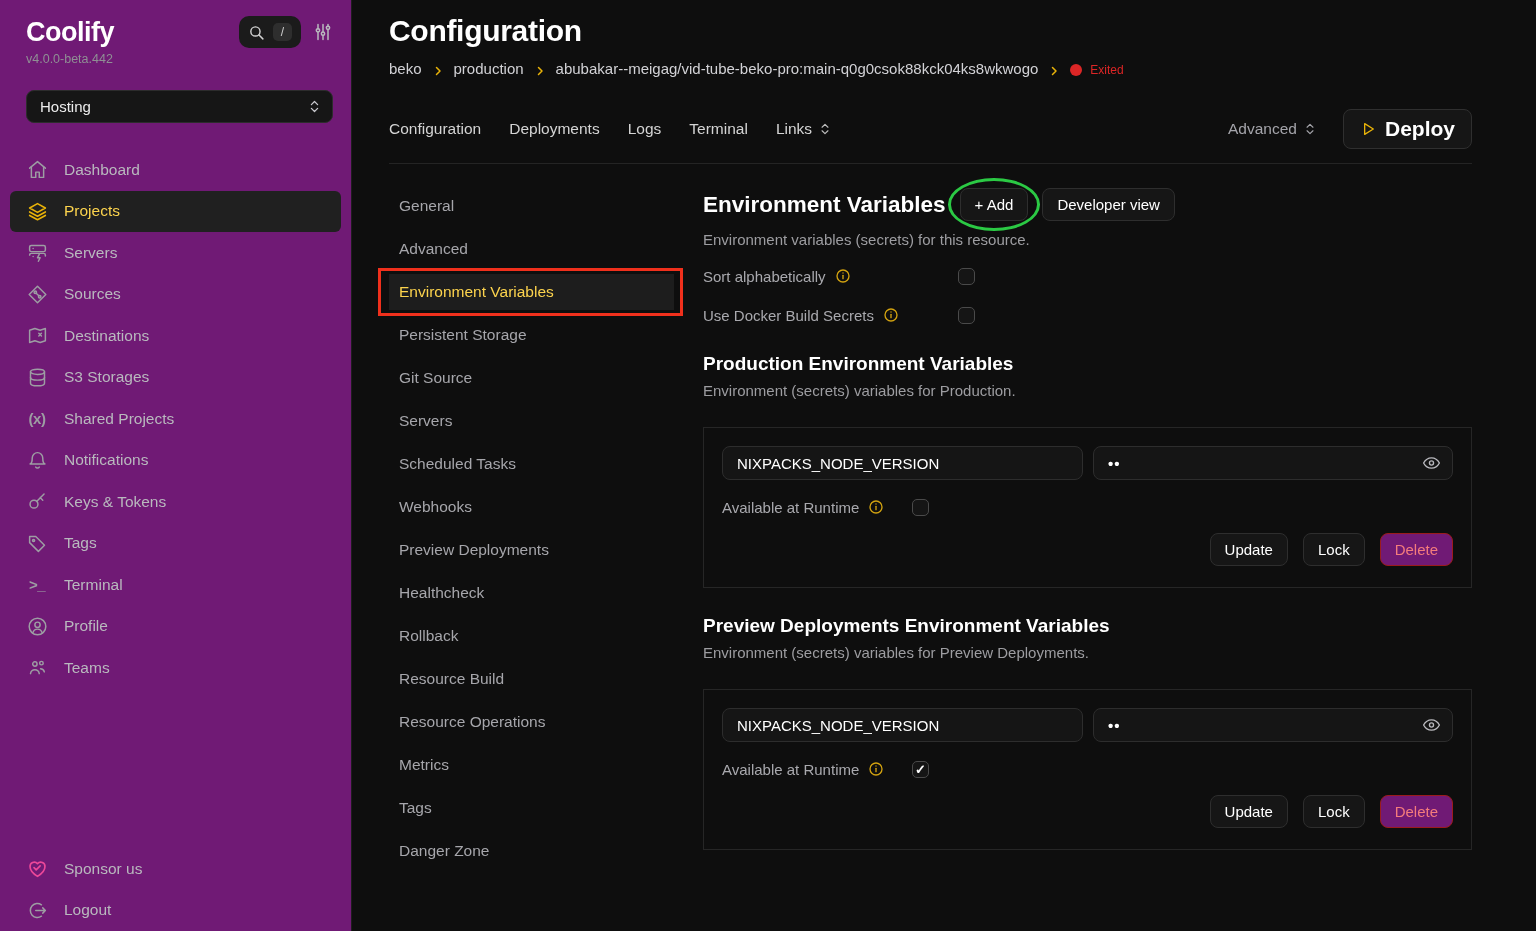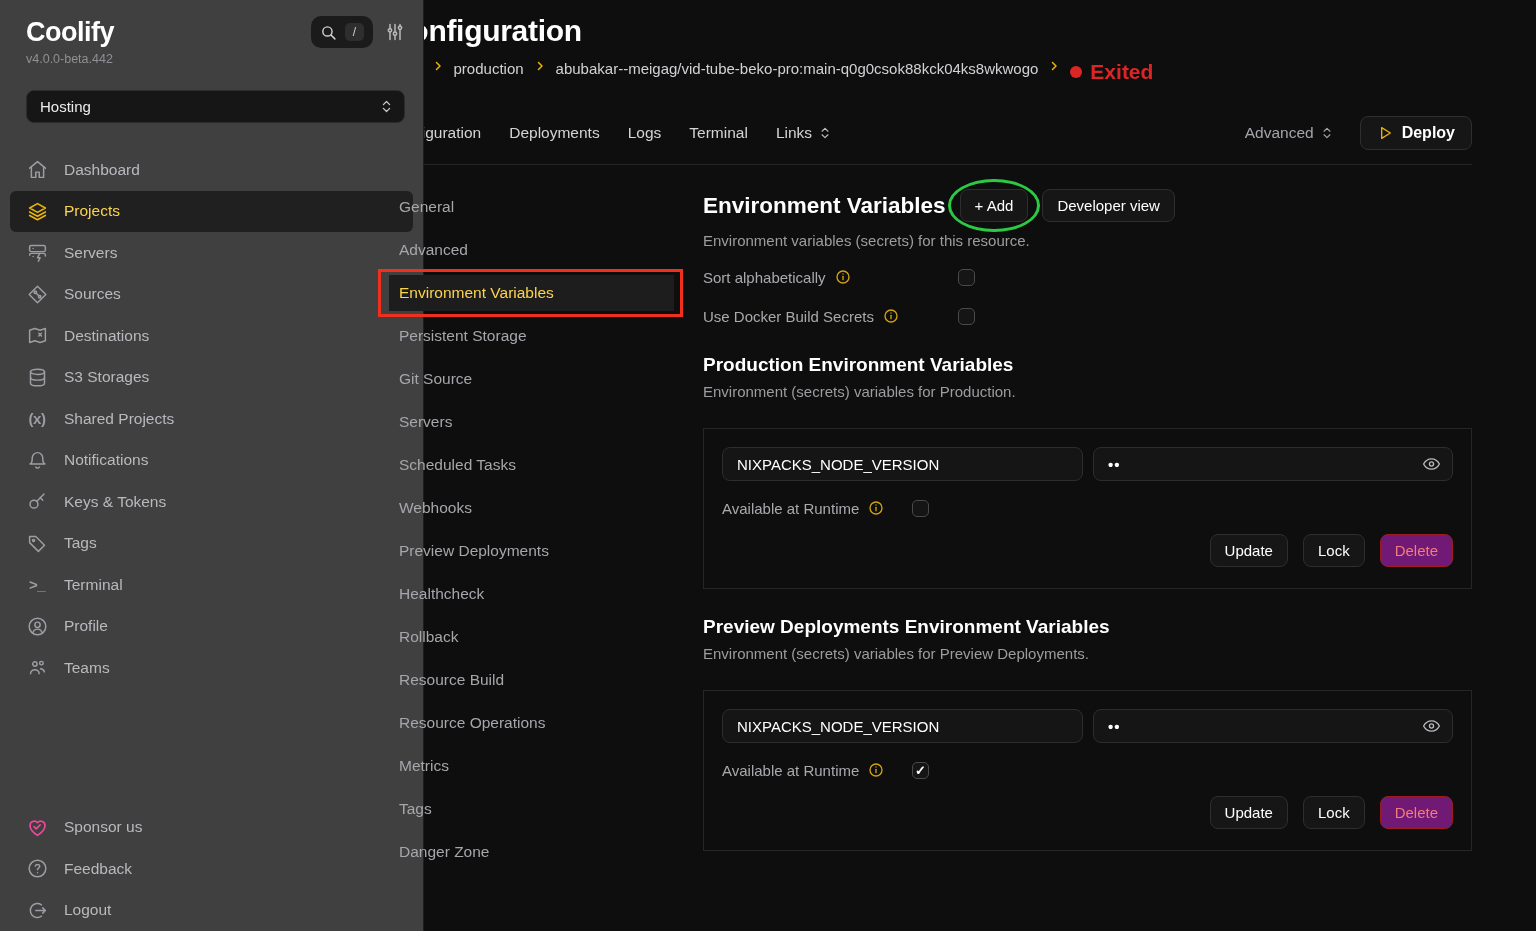--- a/index.html
+++ b/index.html
@@ -1,21 +1,21 @@
 <!DOCTYPE html>
 <html><head>
 <meta charset="utf-8">
 <style>
   * { margin:0; padding:0; box-sizing:border-box; }
   html,body { width:1536px; height:931px; background:#0e0e0e; overflow:hidden;
               font-family:"Liberation Sans", sans-serif; color:#e5e5e5; }
 
   
-  .sidebar { position:fixed; left:0; top:0; width:424px; height:931px;
-             background:#404040; border-right:1px solid #1e1e1e;
+  .sidebar { position:fixed; left:0; top:0; width:352px; height:931px;
+             background:#701a75; border-right:1px solid #1e1e1e;
              display:flex; flex-direction:column; }
   .logo-row { display:flex; align-items:center; padding:16px 18px 0 26px; }
   .logo { font-size:27px; font-weight:800; color:#fff; letter-spacing:-0.5px; }
   .search-pill { margin-left:auto; display:flex; align-items:center; gap:8px;
                  background:#1b1b1b; border-radius:10px; padding:7px 9px; cursor:pointer; }
   .search-pill .kbd { background:#2e2e2e; color:#cfcfcf; border-radius:5px;
                       font-size:12px; padding:2px 8px; }
   .sliders-btn { margin-left:12px; cursor:pointer; display:flex; }
   .version { padding-left:26px; margin-top:4px; color:#8f8f94; font-size:12.5px; }
   .team-select { margin:24px 18px 0 26px; height:33px; background:#161616;
@@ -32,40 +32,40 @@
   .nav-item.active { background:#202020; }
   .nav-item.active .lbl { color:#fcd34d; }
   .nav-item.active .ic { color:#e9b308; }
   .glyph { font-weight:600; font-size:15px; letter-spacing:-0.5px; }
   .side-footer { margin-top:auto; padding-bottom:0; }
   .side-footer .nav-item:first-child .ic { color:#ec4899; }
 
   
   .main { margin-left:353px; padding:14px 64px 0 36px; }
   .page-title { font-size:30px; font-weight:800; color:#fff; letter-spacing:-0.3px; }
-  .breadcrumb { display:flex; align-items:flex-start; gap:10px; margin-top:12px;
+  .breadcrumb { display:flex; align-items:flex-end; gap:10px; margin-top:12px;
                 font-size:15px; color:#d2d2d6; }
   .crumb { cursor:pointer; }
   .bc-chev { display:flex; color:#e9b308; }
   .status { display:flex; align-items:center; gap:8px; }
   .status .dot { width:12px; height:12px; border-radius:50%; background:#dc2626; }
-  .status .txt { color:#dc2626; font-weight:700; font-size:21px; }
+  .status .txt { color:#dc2626; font-weight:400; font-size:12px; }
 
   .tabrow { display:flex; align-items:center; gap:28px; margin-top:32px;
             border-bottom:1px solid #242424; padding-bottom:14px; }
   .tab { font-size:15.5px; color:#d4d4d4; cursor:pointer; display:flex;
          align-items:center; gap:6px; }
   .tab .chev { display:flex; color:#bdbdbd; }
   .tab-right { margin-left:auto; display:flex; align-items:center; gap:26px; }
   .adv-select { display:flex; align-items:center; gap:6px; color:#a4a4aa;
                 font-size:15.5px; cursor:pointer; }
   .deploy-btn { display:flex; align-items:center; gap:9px; background:#161616;
                 border:1px solid #2f2f2f; border-radius:8px; padding:7px 16px;
                 cursor:pointer; }
-  .deploy-btn .lbl { color:#fff; font-size:16px; font-weight:600; }
+  .deploy-btn .lbl { color:#fff; font-size:21px; font-weight:600; }
 
   .content { display:flex; margin-top:24px;justify-content:flex-end; }
 
   
   .subnav { width:285px; margin-right:29px; flex:0 0 285px; }
   .subnav-item { font-size:15.5px; color:#a6a6ab; padding:9px 10px; margin-bottom:7px;
                  cursor:pointer; position:relative; }
   .subnav-item.active { background:#1d1d1d; color:#fcd34d; }
   .annotation-red { position:absolute; left:-11px; right:-9px; top:-6px; bottom:-6px;
                     border:3px solid #f0301c; pointer-events:none; }
@@ -271,30 +271,20 @@
           <svg width="21" height="21" viewBox="0 0 24 24" fill="none" stroke="currentColor" stroke-width="1.9" stroke-linecap="round" stroke-linejoin="round">
             <path d="M12 21s-8.5-5.2-8.5-11A4.8 4.8 0 0 1 12 6.5 4.8 4.8 0 0 1 20.5 10C20.5 15.8 12 21 12 21z"></path>
             <path d="M8 11l2.5 2.5L15 9"></path>
           </svg>
         </span>
       <span class="lbl">Sponsor us</span>
     </div>
     <div class="nav-item">
       <span class="ic">
           <svg width="21" height="21" viewBox="0 0 24 24" fill="none" stroke="currentColor" stroke-width="1.7" stroke-linecap="round" stroke-linejoin="round">
-            <circle cx="12" cy="12" r="9.5"></circle>
-            <path d="M9.5 9.2A2.6 2.6 0 0 1 12 7.5c1.4 0 2.5 1 2.5 2.2 0 1.5-2.5 2-2.5 3.6"></path>
-            <path d="M12 16.8h.01"></path>
-          </svg>
-        </span>
-      <span class="lbl">Feedback</span>
-    </div>
-    <div class="nav-item">
-      <span class="ic">
-          <svg width="21" height="21" viewBox="0 0 24 24" fill="none" stroke="currentColor" stroke-width="1.7" stroke-linecap="round" stroke-linejoin="round">
             <path d="M16.5 5.5A8 8 0 1 0 16.5 18.5"></path>
             <path d="M10 12h11M18 9l3 3-3 3"></path>
           </svg>
         </span>
       <span class="lbl">Logout</span>
     </div>
   </div>
 </aside>
 
 <main class="main">

